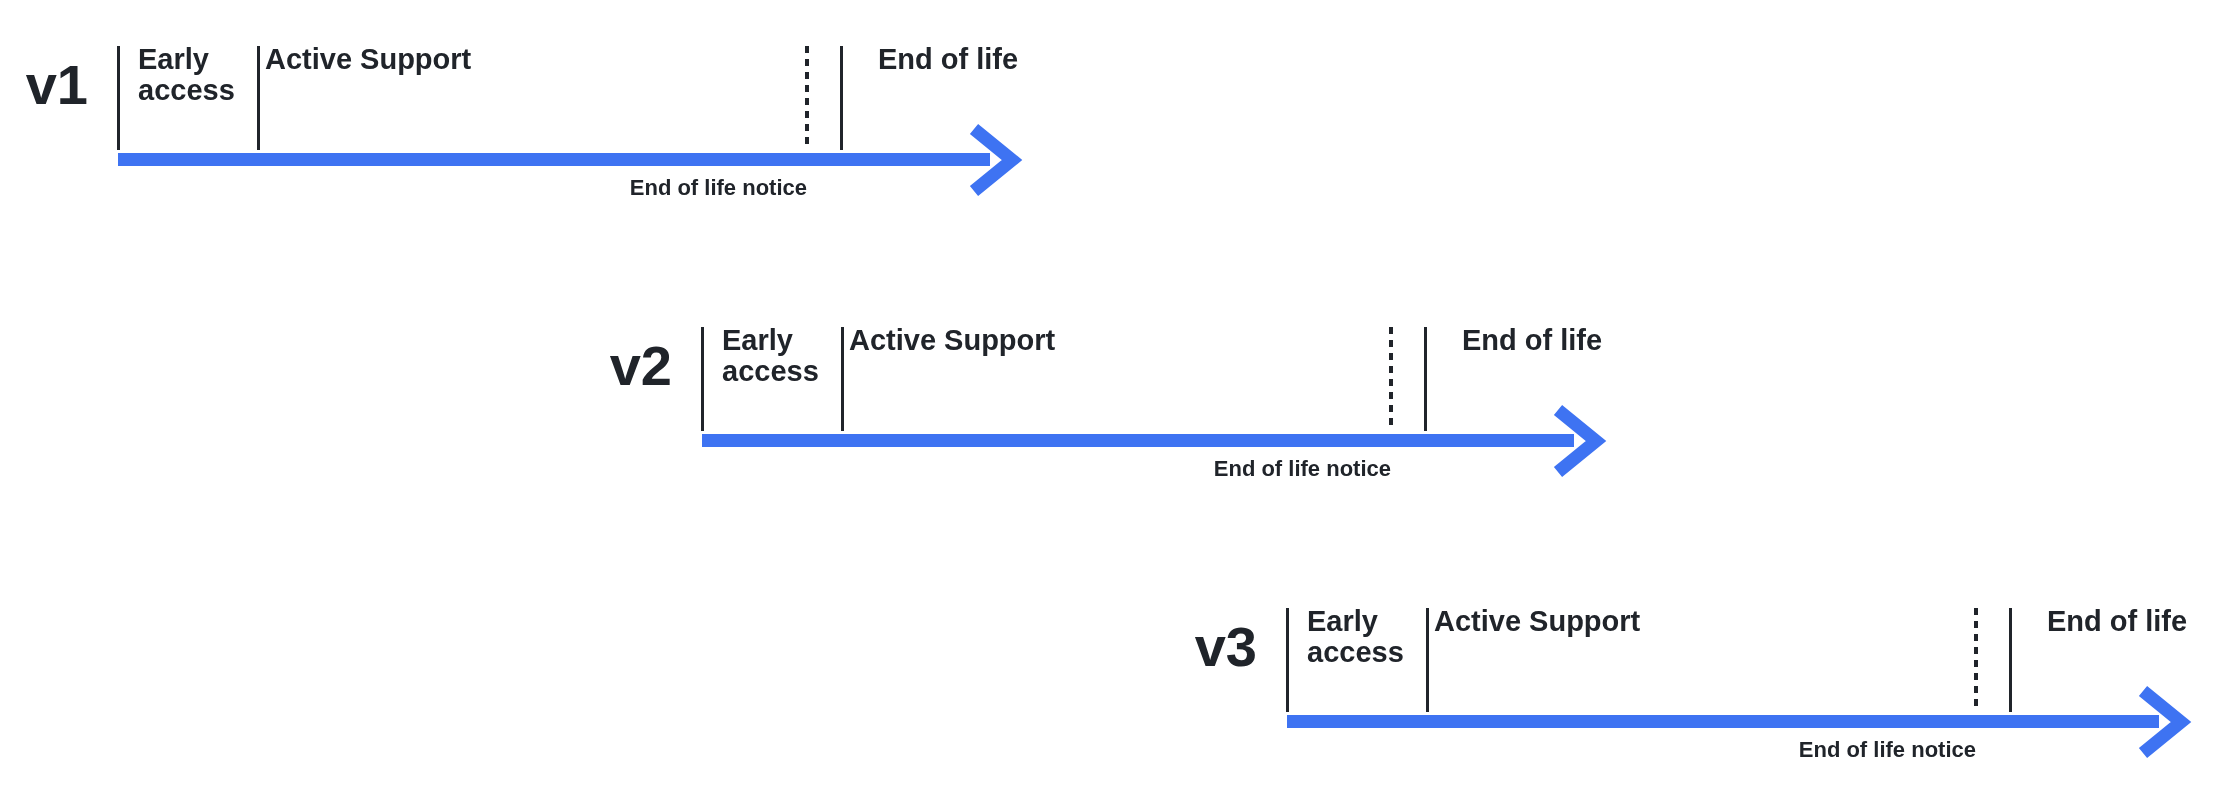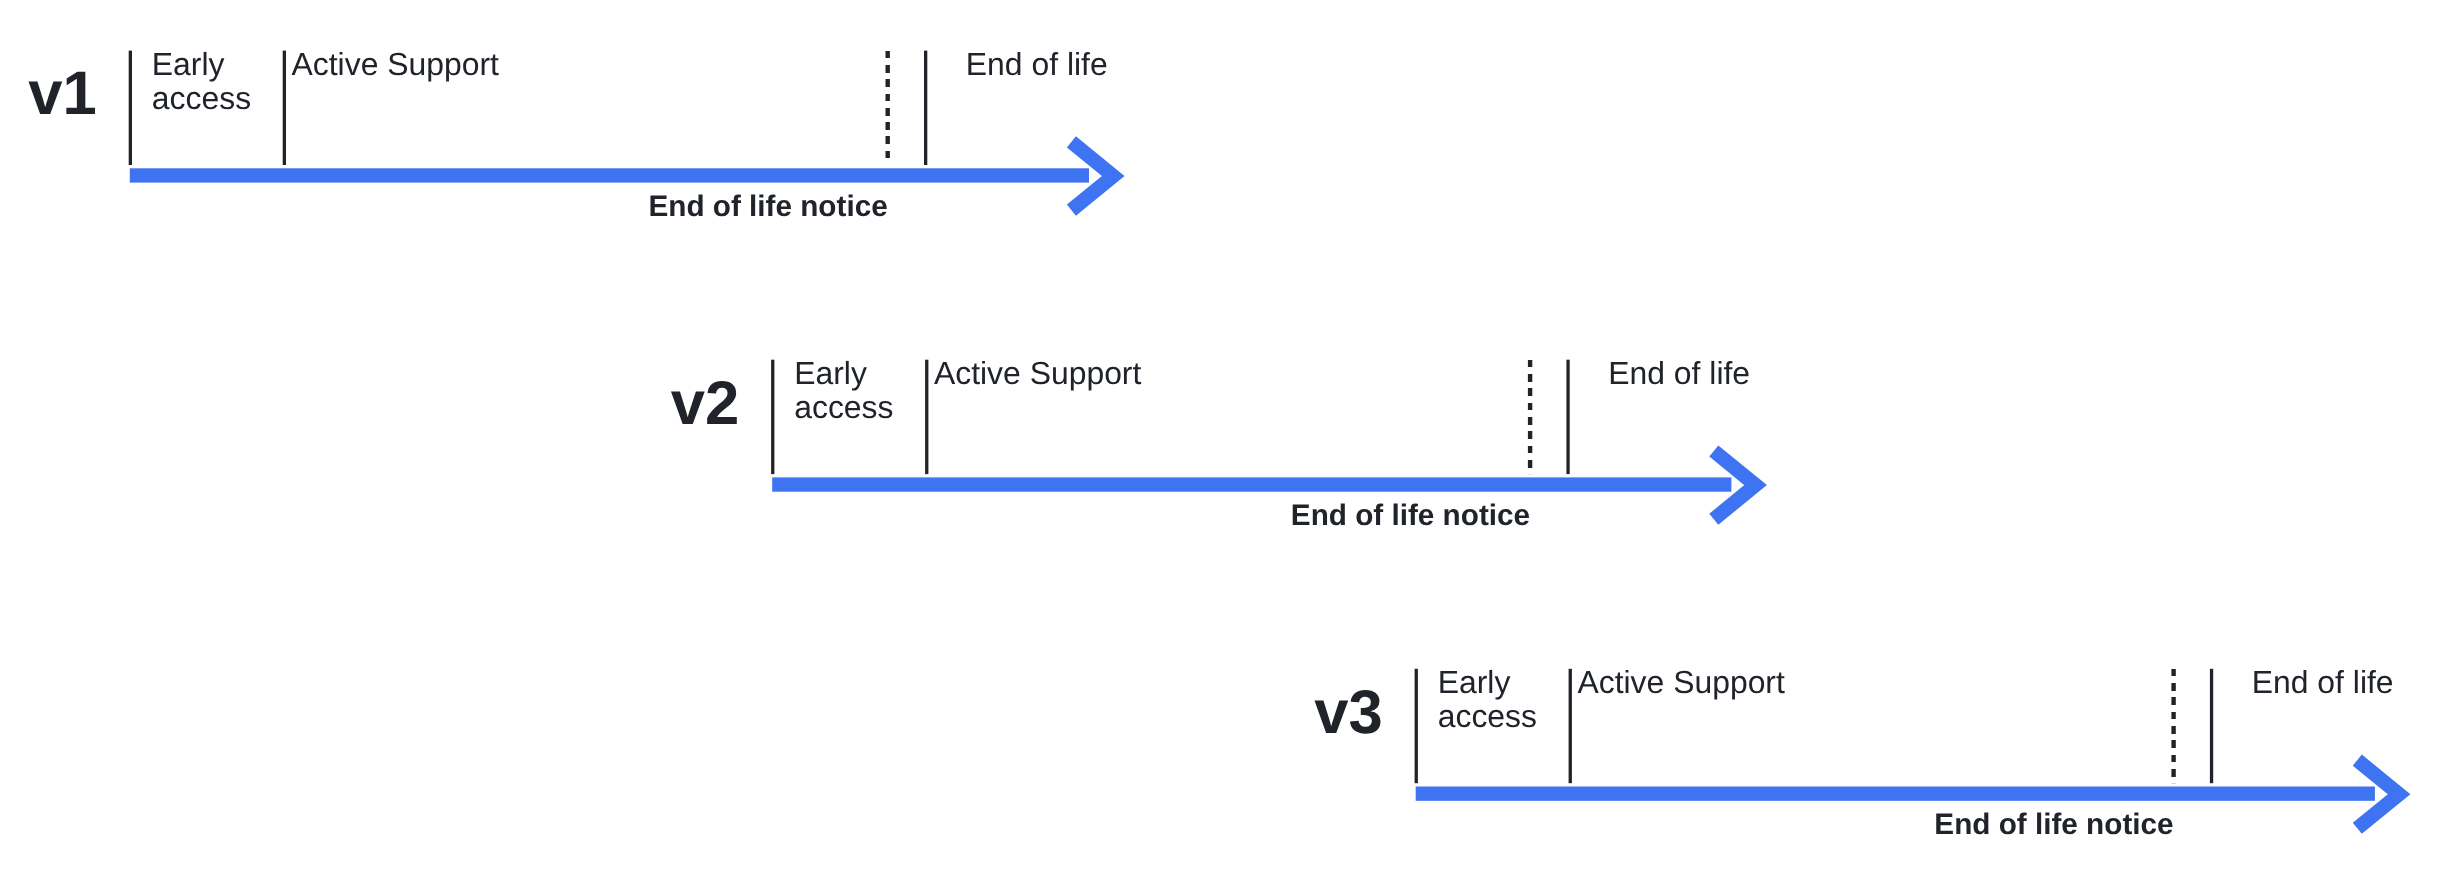--- a/index.html
+++ b/index.html
@@ -57,31 +57,31 @@
     background: repeating-linear-gradient(
       to bottom,
       var(--ink) 0px, var(--ink) 7px,
       transparent 7px, transparent 13px
     );
   }
   .phase-label {
     position: absolute;
     top: -2px;
     font-size: 29px;
-    font-weight: 400;
+    font-weight: 700;
     line-height: 31px;
   }
   .lbl-early  { left: 20px;  width: 115px; }
   .lbl-active { left: 147px; width: 420px; white-space: nowrap; }
   .lbl-eol    { left: 760px; width: 300px; white-space: nowrap; }
   .lbl-notice {
     position: absolute;
     top: 126px;
     right: 211px; 
-    font-size: 27px;
+    font-size: 22px;
     font-weight: 700;
     line-height: 31px;
     white-space: nowrap;
     text-align: center;
   }
   .arrow-svg {
     position: absolute;
     left: 0;
     top: 76px;
     overflow: visible;

